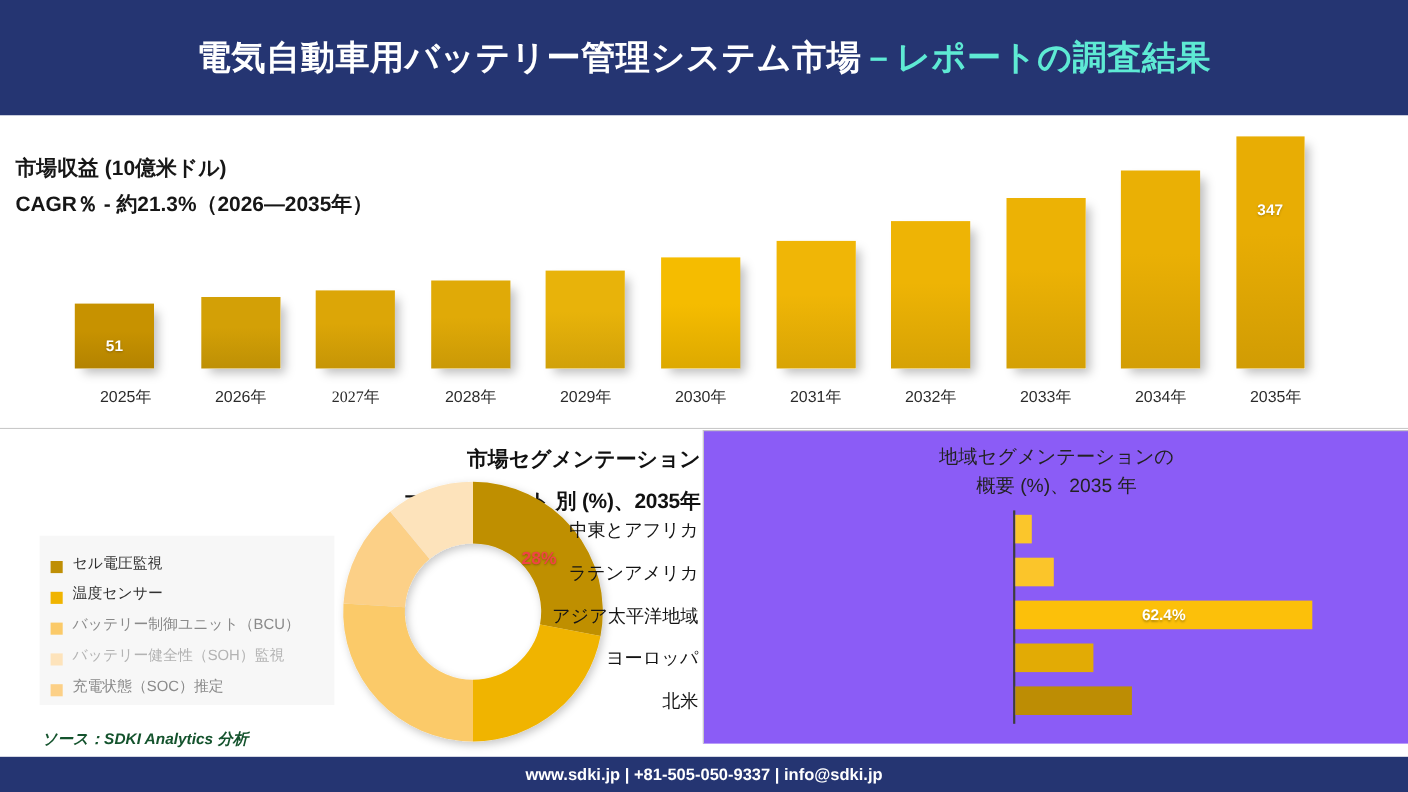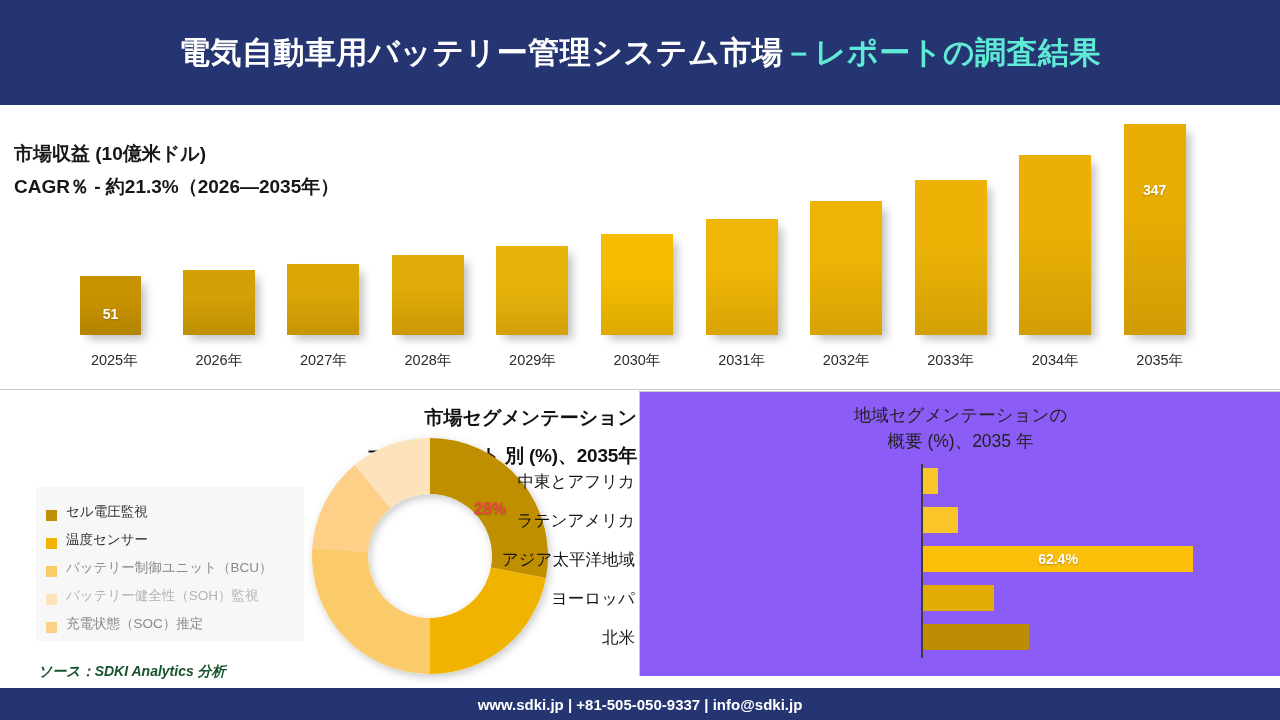--- a/index.html
+++ b/index.html
@@ -125,34 +125,34 @@
     <span>電気自動車用バッテリー管理システム市場</span><span class="accent">－レポートの調査結果</span>
   </div>
 </div>
 
 <div id="bar-panel">
   <div id="bar-caption">
     <div>市場収益 (10億米ドル)</div>
     <div>CAGR％ - 約21.3%（2026―2035年）</div>
   </div>
   <div id="bar-plot">
-      <div class="bar-col" style="left: 80px; width: 61px;">
+      <div class="bar-col" style="left: 68px; width: 72px;">
         <div class="bar-rect" style="height: 59px; background: linear-gradient(rgb(199, 146, 0) 0%, rgb(199, 146, 0) 42%, rgb(179, 131, 0) 100%);">
           <div class="bar-val" style="top: 30px;">51</div>
         </div>
       </div>
       <div class="bar-xlabel" style="left: 44.2727px;">2025年</div>
       <div class="bar-col" style="left: 182.818px; width: 72px;">
         <div class="bar-rect" style="height: 65px; background: linear-gradient(rgb(211, 160, 6) 0%, rgb(211, 160, 6) 42%, rgb(190, 144, 5) 100%);"></div>
       </div>
       <div class="bar-xlabel" style="left: 148.818px;">2026年</div>
       <div class="bar-col" style="left: 287.364px; width: 72px;">
         <div class="bar-rect" style="height: 71px; background: linear-gradient(rgb(220, 166, 7) 0%, rgb(220, 166, 7) 42%, rgb(198, 149, 6) 100%);"></div>
       </div>
-      <div class="bar-xlabel" style="left: 253.364px;">2027年</div>
+      <div class="bar-xlabel" style="left: 253.364px; font-family: Liberation Serif, serif;">2027年</div>
       <div class="bar-col" style="left: 391.909px; width: 72px;">
         <div class="bar-rect" style="height: 80px; background: linear-gradient(rgb(224, 170, 7) 0%, rgb(224, 170, 7) 42%, rgb(202, 153, 6) 100%);"></div>
       </div>
       <div class="bar-xlabel" style="left: 357.909px;">2028年</div>
       <div class="bar-col" style="left: 496.455px; width: 72px;">
         <div class="bar-rect" style="height: 89px; background: linear-gradient(rgb(232, 179, 10) 0%, rgb(232, 179, 10) 42%, rgb(209, 161, 9) 100%);"></div>
       </div>
       <div class="bar-xlabel" style="left: 462.455px;">2029年</div>
       <div class="bar-col" style="left: 601px; width: 72px;">
         <div class="bar-rect" style="height: 101px; background: linear-gradient(rgb(245, 188, 0) 0%, rgb(245, 188, 0) 42%, rgb(221, 169, 0) 100%);"></div>

